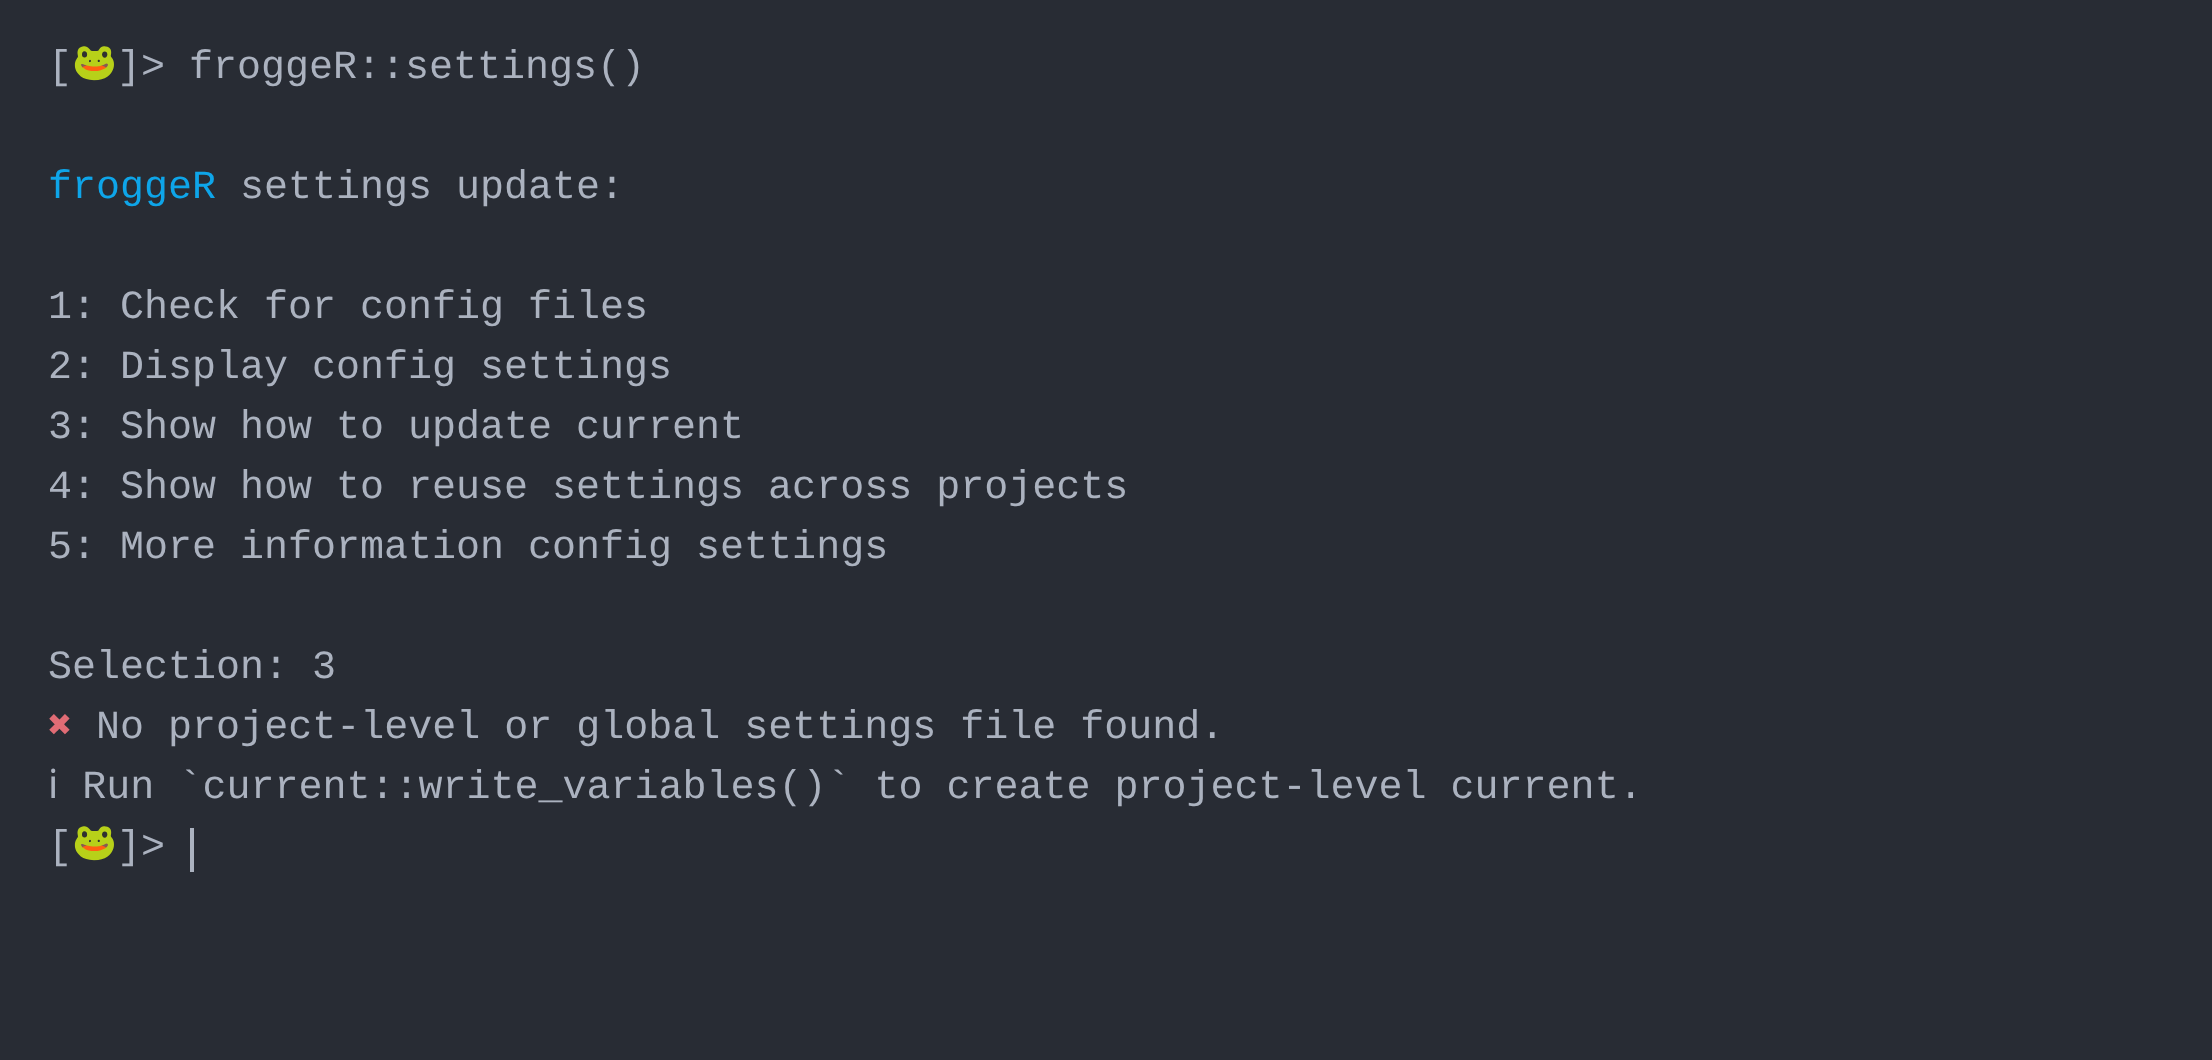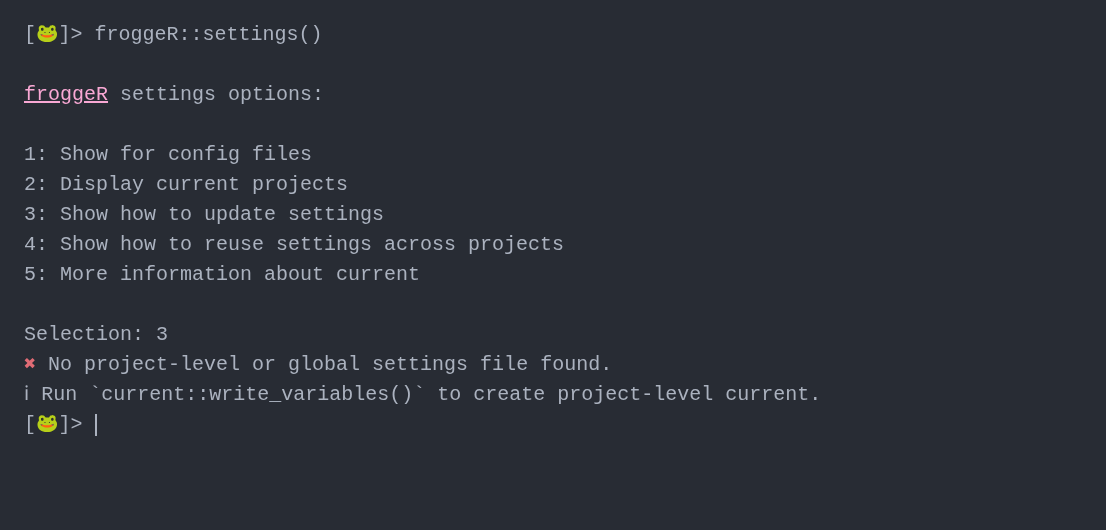--- a/index.html
+++ b/index.html
@@ -8,49 +8,49 @@
     color: #abb2bf;
     font-family: "SF Mono", "Monaco", "Menlo", "Consolas", "Liberation Mono", "Courier New", monospace;
     font-size: 20px;
     line-height: 1.5;
     padding: 20px 24px;
     width: 1106px;
     height: 530px;
     overflow: hidden;
   }
   .line { white-space: pre; }
-  .green { color: #f9a8d4; text-decoration: underline; }
+  .green { color: #0ea5e9; }
   .red { color: #e06c75; font-weight: bold; }
   .frog { font-size: 18px; vertical-align: middle; }
   .cursor {
     display: inline-block;
     width: 2px;
     height: 1.1em;
     background: #abb2bf;
     vertical-align: text-bottom;
     margin-left: 1px;
   }
   .blank { height: 1.5em; }
 </style>
 </head>
 <body>
 
 <div class="line"><span>[</span><span class="frog">🐸</span><span>]&gt; </span><span>froggeR::settings()</span></div>
 
 <div class="blank"></div>
 
-<div class="line"><span class="green">froggeR</span><span> settings options:</span></div>
+<div class="line"><span class="green">froggeR</span><span> settings update:</span></div>
 
 <div class="blank"></div>
 
-<div class="line">1: Show for config files</div>
-<div class="line">2: Display current projects</div>
-<div class="line">3: Show how to update settings</div>
+<div class="line">1: Check for config files</div>
+<div class="line">2: Display config settings</div>
+<div class="line">3: Show how to update current</div>
 <div class="line">4: Show how to reuse settings across projects</div>
-<div class="line">5: More information about current</div>
+<div class="line">5: More information config settings</div>
 
 <div class="blank"></div>
 
 <div class="line">Selection: 3</div>
 
 <div class="line"><span class="red">✖</span><span> No project-level or global settings file found.</span></div>
 
 <div class="line"><span>ℹ</span><span> Run `</span><span>current::write_variables()</span><span>` to create project-level current.</span></div>
 
 <div class="line"><span>[</span><span class="frog">🐸</span><span>]&gt; </span><span class="cursor"></span></div>

